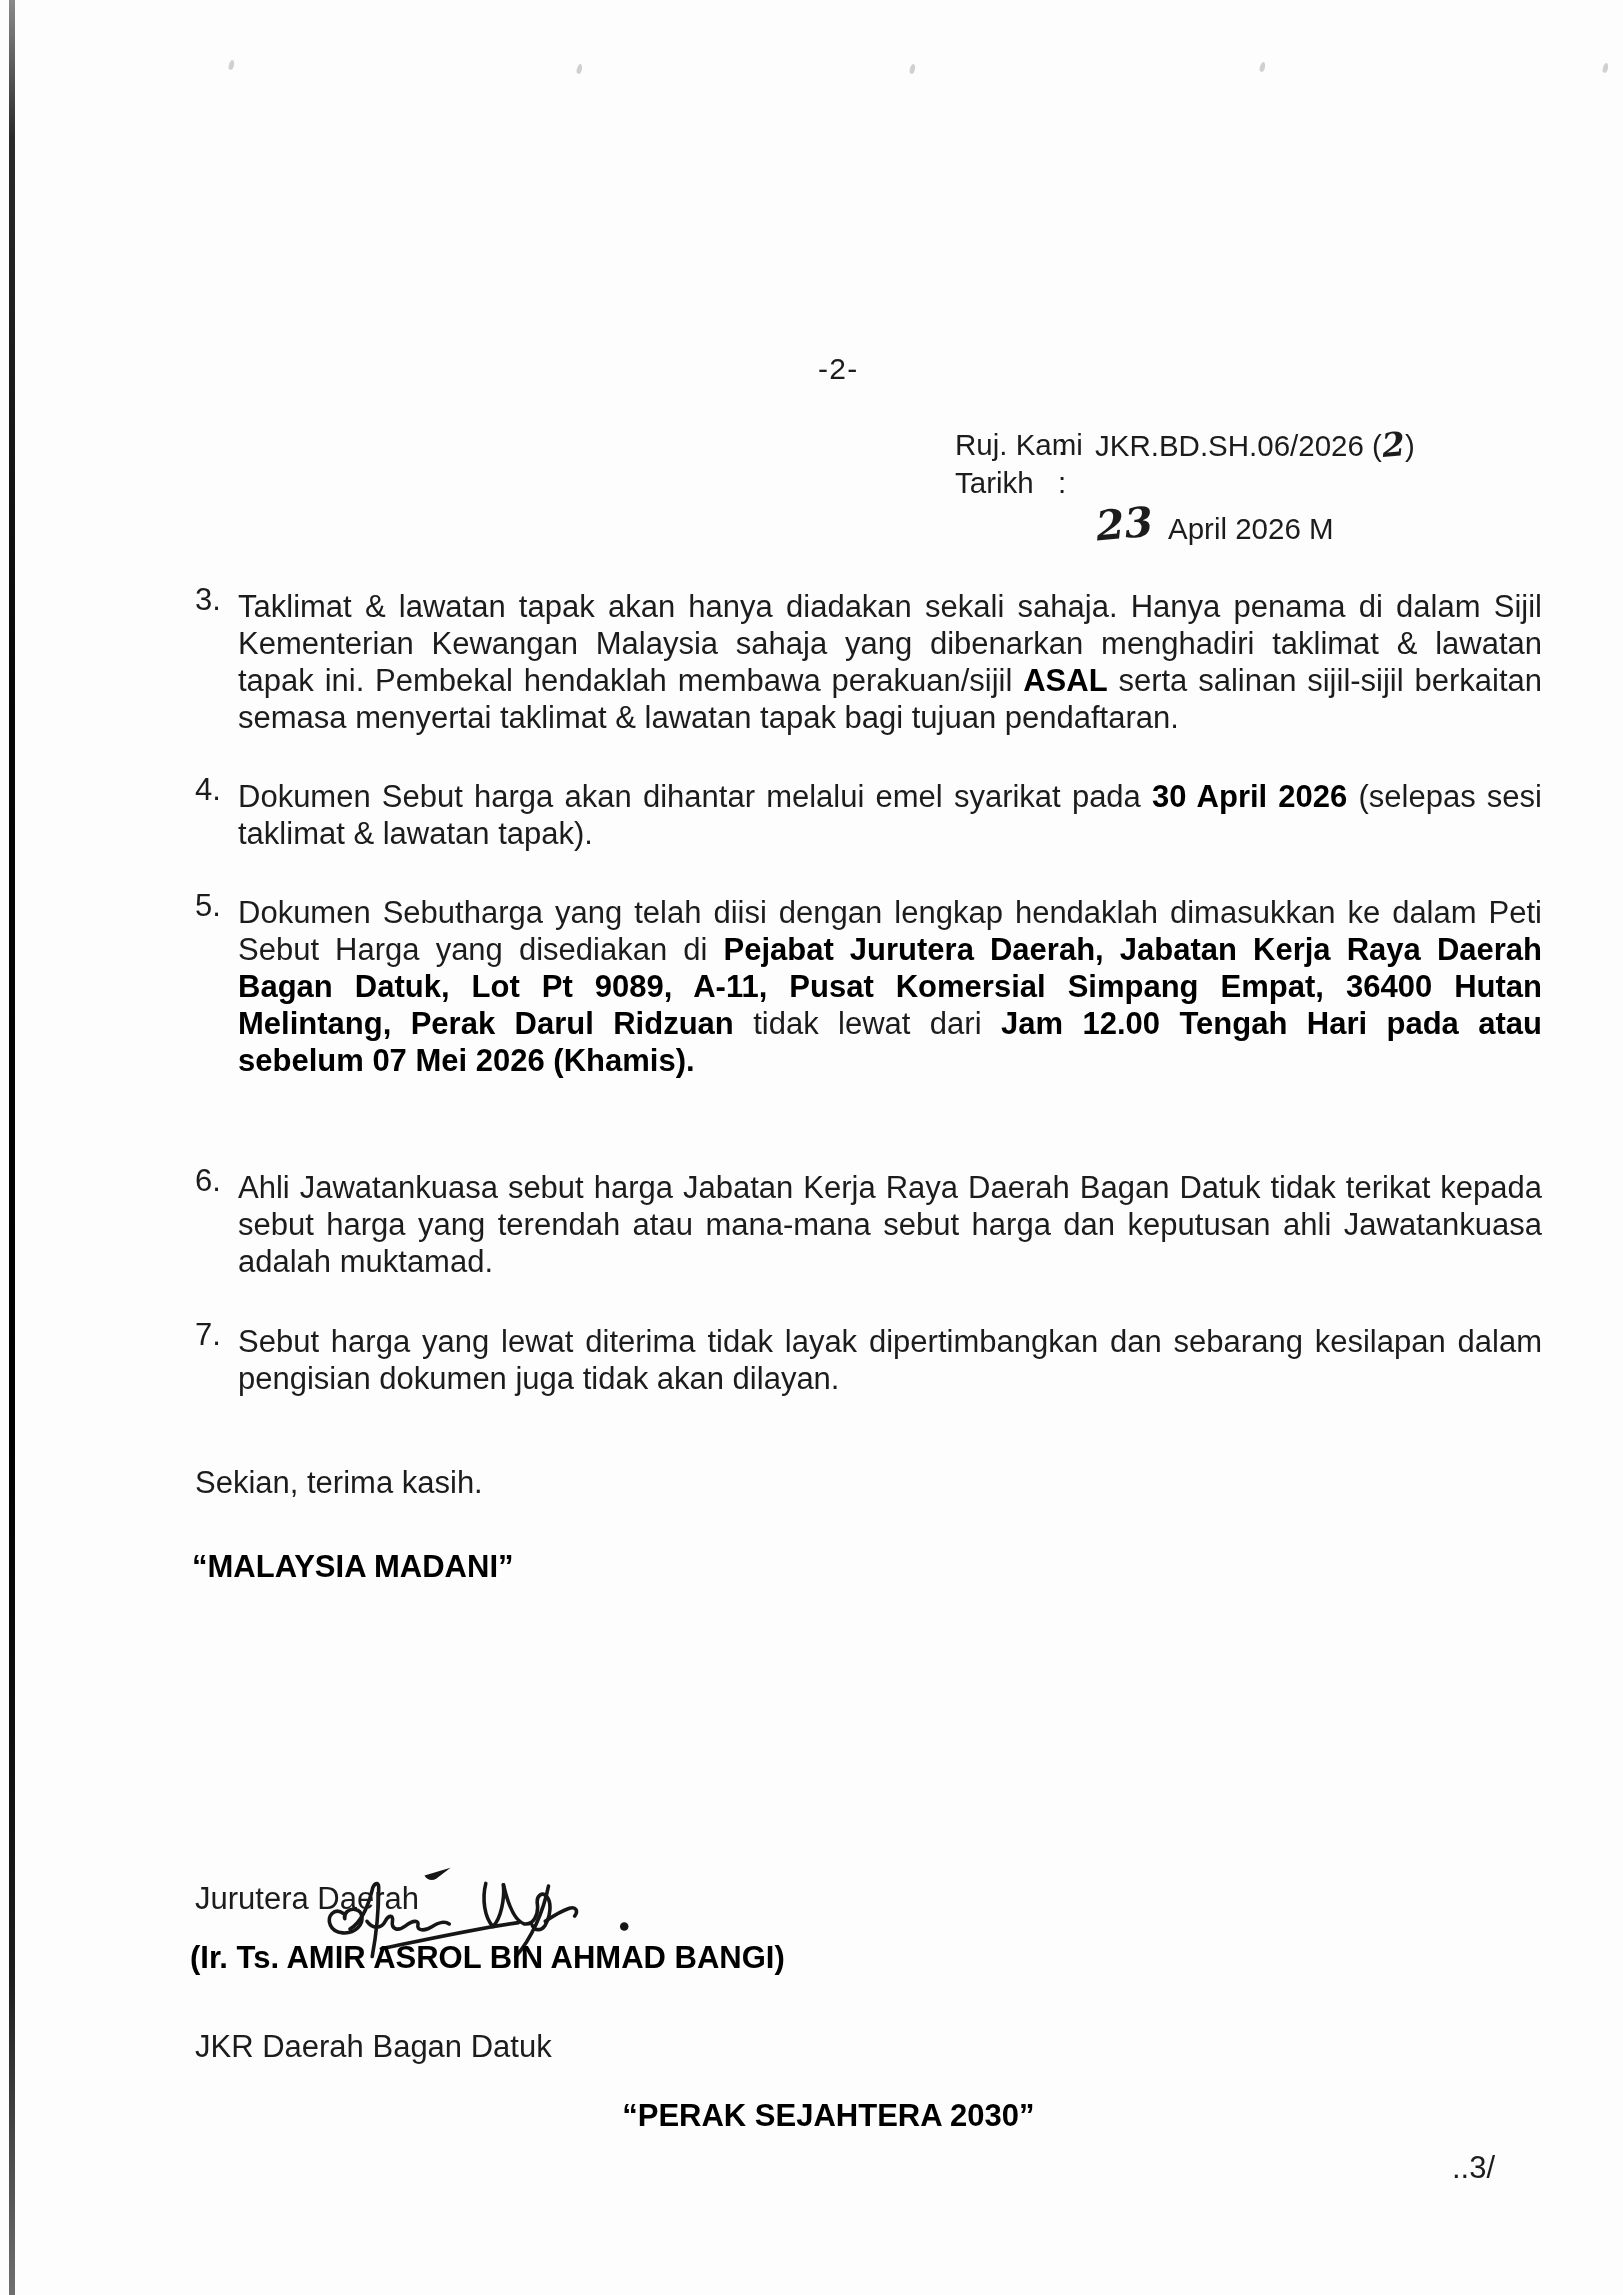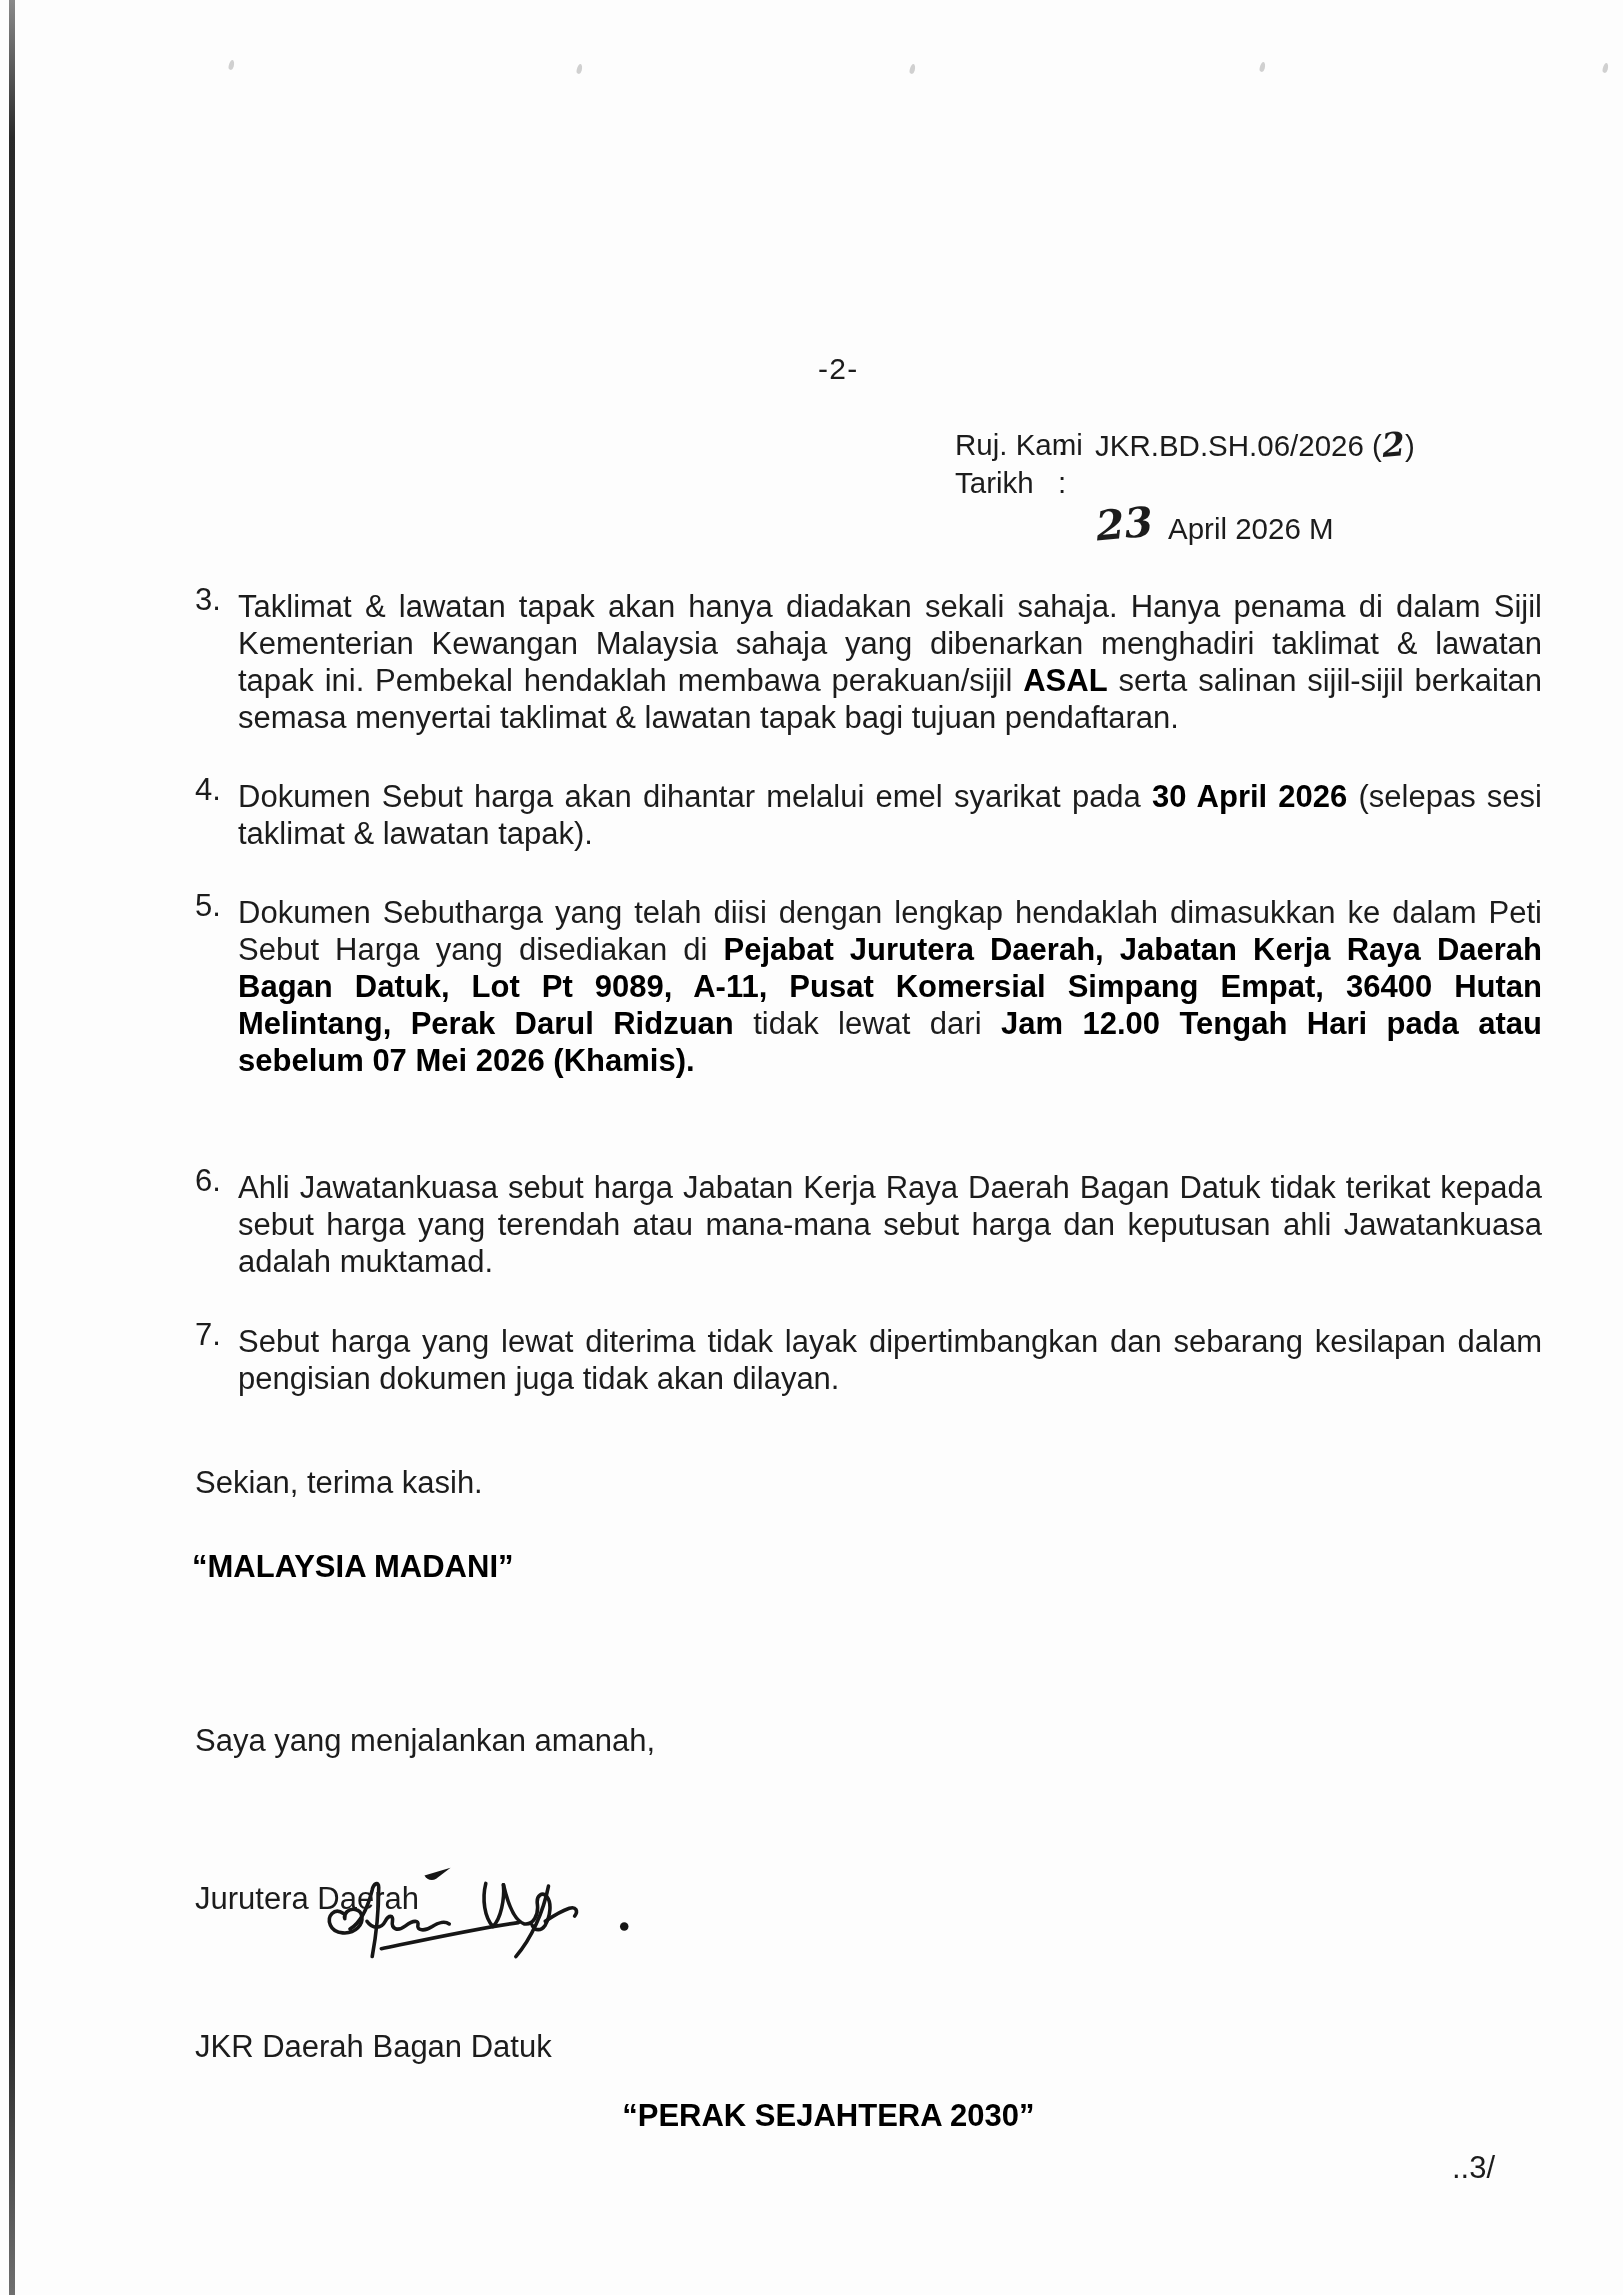--- a/index.html
+++ b/index.html
@@ -88,37 +88,37 @@
   <div class="abs body-text list-item" style="top:1316px;">
     <div class="num">7.</div>
     <div class="txt"><span>Sebut harga yang lewat diterima tidak layak dipertimbangkan dan sebarang kesilapan dalam pengisian dokumen juga tidak akan dilayan.</span></div>
   </div>
 
   <div class="abs body-text line" style="left:195px;top:1464px;">Sekian, terima kasih.</div>
 
   <div class="abs body-text bold-line" style="left:192px;top:1548px;">“MALAYSIA MADANI”</div>
 
 
-  <div class="abs body-text line" style="left:195px;top:1722px;">Saya yang menjalankan amanah,</div>
 
   <svg class="sig-svg" width="327" height="111" viewBox="0 0 500 170">
     <g fill="none" stroke="#161616" stroke-width="5.5" stroke-linecap="round" stroke-linejoin="round">
       <path d="M34,88 C20,78 8,92 14,106 C20,120 44,122 56,110 C66,100 64,84 52,82 C42,80 34,88 36,96"></path>
       <path d="M44,112 C60,102 70,84 78,52 C80,42 88,38 88,48 C88,76 84,122 78,154"></path>
       <path d="M70,100 C78,112 92,112 98,100 C103,90 111,90 109,100 C107,112 117,116 129,107 C141,98 150,98 148,106 C146,114 158,116 170,108 C180,101 190,100 196,104"></path>
       <path d="M252,42 C246,66 250,94 263,108 C275,96 281,66 279,44"></path>
       <path d="M279,44 C287,78 297,100 311,104 C325,106 333,90 331,74 C329,60 339,54 346,63 C353,72 351,92 343,106 C337,115 327,115 323,106"></path>
       <path d="M348,46 C340,86 322,126 298,154"></path>
       <path d="M343,100 C355,92 368,84 380,80 C390,77 394,84 388,92"></path>
       <path d="M92,142 C150,130 242,110 302,102"></path>
     </g>
     <path d="M158,30 L198,18 L176,35 C169,39 161,36 158,30 Z" fill="#161616"></path>
     <circle cx="464" cy="108" r="6.5" fill="#161616"></circle>
   </svg>
 
+  <div class="abs body-text bold-line" style="left:190px;top:1939px;">(Ir. Ts. AMIR ASROL BIN AHMAD BANGI)</div>
 
   <div class="abs body-text line" style="left:195px;top:1880px;">Jurutera Daerah</div>
 
   <div class="abs body-text line" style="left:195px;top:2028px;">JKR Daerah Bagan Datuk</div>
 
   <div class="abs motto" style="top:2098px;transform:translateX(16.4px);">“PERAK SEJAHTERA 2030”</div>
 
   <div class="abs body-text line" style="left:1452px;top:2149px;">..3/</div>
 
 </div>

